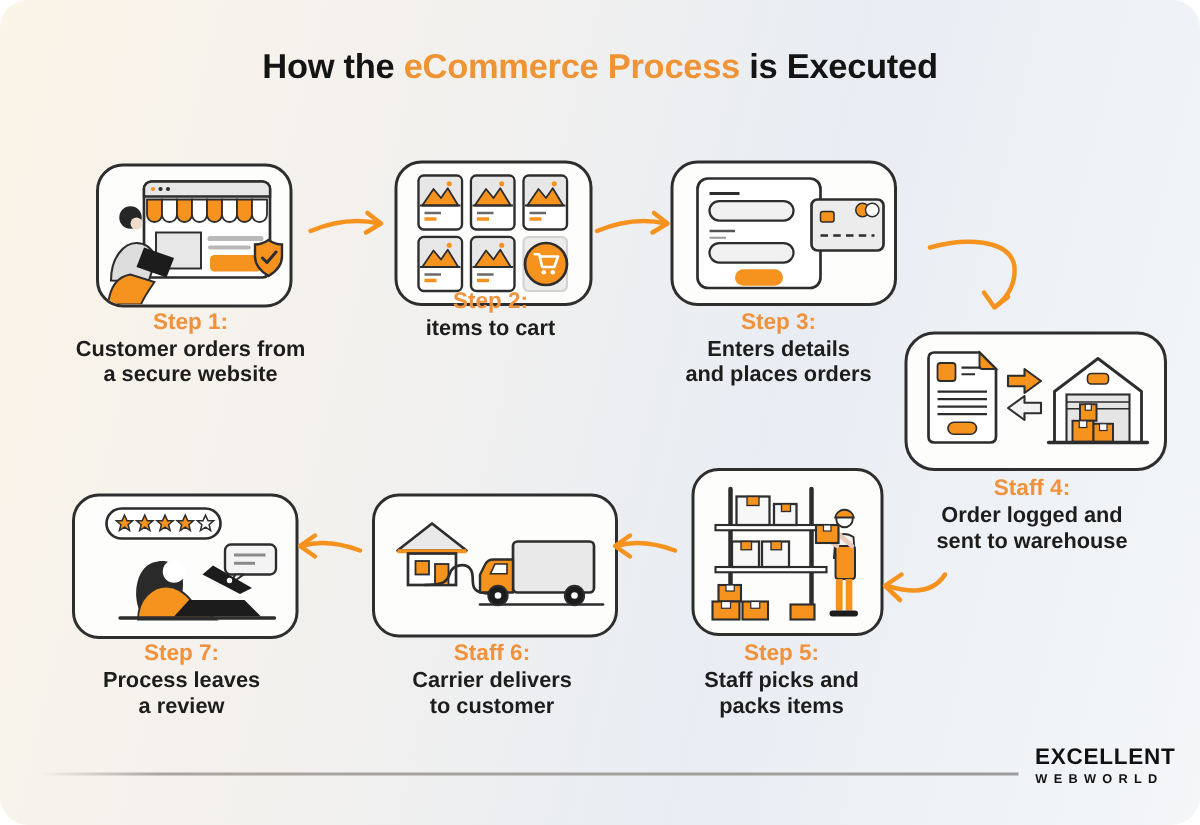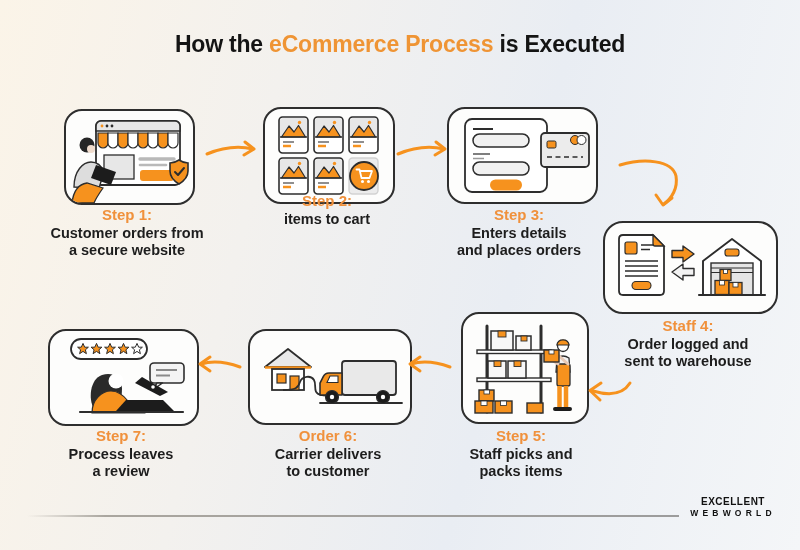--- a/index.html
+++ b/index.html
@@ -3,20 +3,21 @@
 <meta charset="utf-8">
 <style>
   html,body{margin:0;padding:0;}
   body{
     width:800px;height:550px;overflow:hidden;
     font-family:"Liberation Sans","DejaVu Sans",sans-serif;
   }
   #canvas{
     position:relative;width:800px;height:550px;
     background:linear-gradient(104deg,#fbf4e8 0%,#f3f1ee 32%,#e9edf3 62%,#f4f6f8 100%);
+    border-radius:19px;
   }
   .title{
     position:absolute;top:31px;left:0;width:800px;text-align:center;
     font-size:23px;font-weight:800;color:#141414;letter-spacing:-0.2px;
   }
   .title .hl{color:#EF9434;}
   .card{
     position:absolute;background:#fdfdfc;border:2px solid #2e2e2e;
     border-radius:18px;overflow:hidden;
   }
@@ -24,21 +25,21 @@
   .step-text{position:absolute;width:212px;text-align:center;}
   .step-label{font-size:15px;font-weight:700;color:#F0913C;margin-bottom:2px;}
   .step-line{font-size:14.5px;font-weight:700;color:#1d1d1d;line-height:17px;}
   .arrow{position:absolute;}
   .arrow path{stroke:#F6921E;stroke-width:3;fill:none;stroke-linecap:round;stroke-linejoin:round;}
   .footer-line{
     position:absolute;left:27px;top:515px;width:652px;height:2px;
     background:linear-gradient(to right,rgba(170,166,160,0),#aaa69f 12%,#9c9c9c 100%);
   }
   .logo{position:absolute;left:690px;top:496px;width:86px;text-align:center;color:#111;}
-  .logo .l1{font-size:10px;font-weight:800;letter-spacing:0.5px;}
+  .logo .l1{font-size:15px;font-weight:800;letter-spacing:0.5px;}
   .logo .l2{font-size:8.5px;font-weight:700;letter-spacing:4.2px;margin-top:1px;}
 </style>
 </head>
 <body>
 
 <div id="canvas">
 
   <div class="title"><span>How the </span><span class="hl">eCommerce Process</span><span> is Executed</span></div>
 
   <div class="card" style="left:64px;top:109px;width:127px;height:92px;">
@@ -258,21 +259,21 @@
     <div class="step-label">Staff 4:</div>
     <div class="step-line">Order logged and</div>
     <div class="step-line">sent to warehouse</div>
   </div>
   <div class="step-text" style="left:415px;top:427px;">
     <div class="step-label">Step 5:</div>
     <div class="step-line">Staff picks and</div>
     <div class="step-line">packs items</div>
   </div>
   <div class="step-text" style="left:222px;top:427px;">
-    <div class="step-label">Order 6:</div>
+    <div class="step-label">Staff 6:</div>
     <div class="step-line">Carrier delivers</div>
     <div class="step-line">to customer</div>
   </div>
   <div class="step-text" style="left:15px;top:427px;">
     <div class="step-label">Step 7:</div>
     <div class="step-line">Process leaves</div>
     <div class="step-line">a review</div>
   </div>
 
   <svg class="arrow" style="left:203px;top:136px;" width="56" height="26" viewBox="0 0 56 26">

